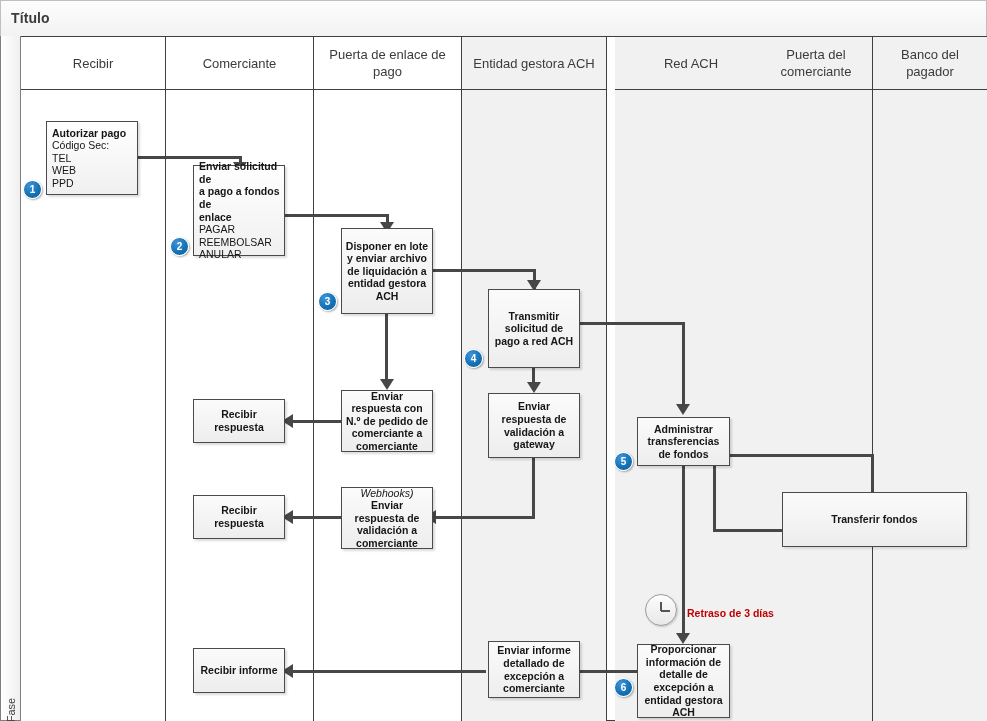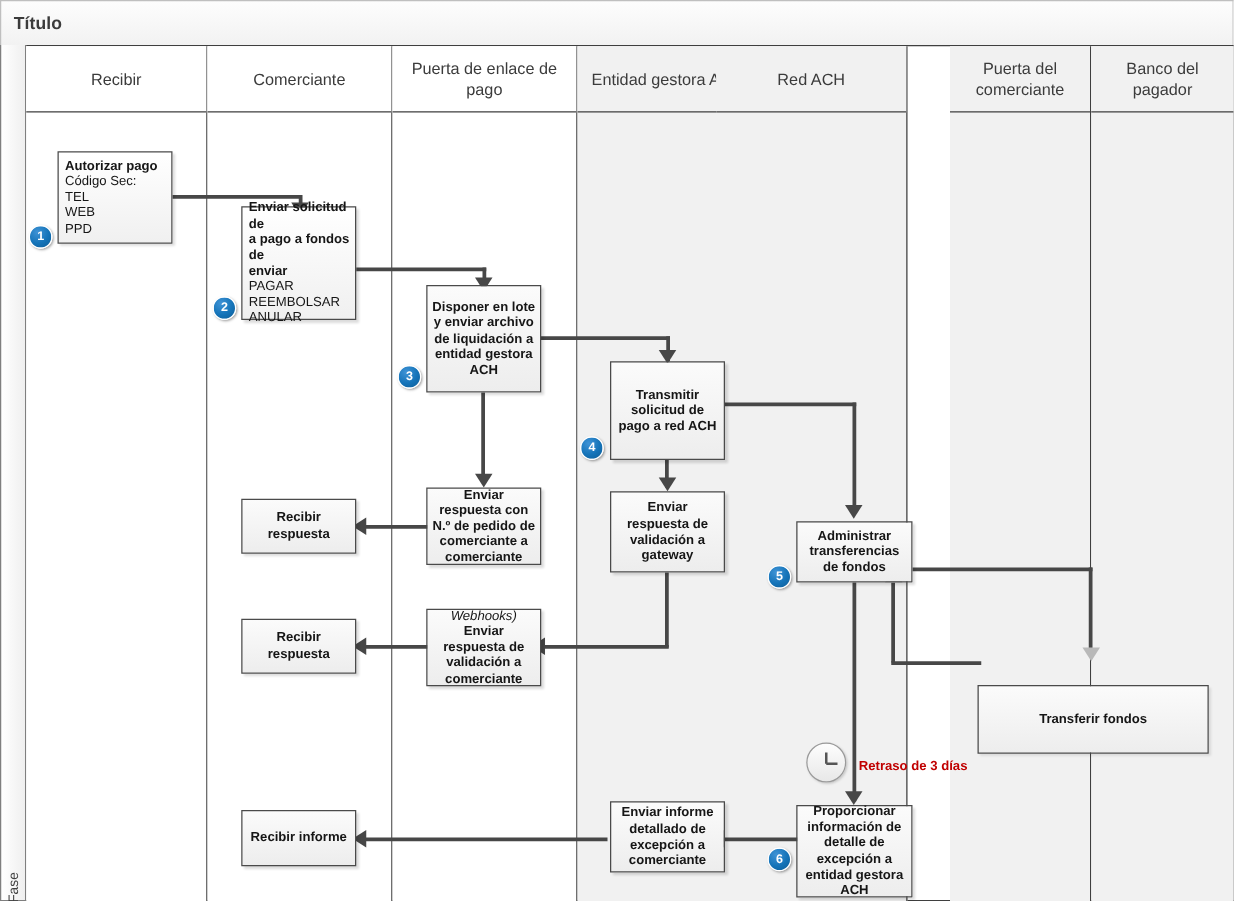--- a/index.html
+++ b/index.html
@@ -231,21 +231,21 @@
         <span class="lane-head-label">Puerta de enlace de pago</span>
       </div>
     </div>
 
     <div class="lane lane-body-gray" style="left:441px; width:145px;">
       <div class="lane-head">
         <span class="lane-head-label">Entidad gestora ACH</span>
       </div>
     </div>
 
-    <div class="lane lane-body-gray" style="left:552px; width:153px;">
+    <div class="lane lane-body-gray" style="left:594px; width:153px;">
       <div class="lane-head">
         <span class="lane-head-label">Red ACH</span>
       </div>
     </div>
 
     <div class="lane lane-body-gray" style="left:739px; width:113px;">
       <div class="lane-head">
         <span class="lane-head-label">Puerta del comerciante</span>
       </div>
     </div>
@@ -318,21 +318,21 @@
     <span class="ln reg">Código Sec:</span>
     <span class="ln reg">TEL</span>
     <span class="ln reg">WEB</span>
     <span class="ln reg">PPD</span>
   </div>
   <div class="badge" style="left:23px; top:180px;">1</div>
 
   <div class="node plain left" style="left:193px; top:165px; width:92px; height:91px; flex-direction:column; align-items:flex-start; justify-content:center;">
     <span class="ln">Enviar solicitud de</span>
     <span class="ln">a pago a fondos de</span>
-    <span class="ln">enviar</span>
+    <span class="ln">enlace</span>
     <span class="ln reg">PAGAR</span>
     <span class="ln reg">REEMBOLSAR</span>
     <span class="ln reg">ANULAR</span>
   </div>
   <div class="badge" style="left:170px; top:237px;">2</div>
 
   <div class="node" style="left:341px; top:228px; width:92px; height:86px;">
     <span>Disponer en lote y enviar archivo de liquidación a entidad gestora ACH</span>
   </div>
   <div class="badge" style="left:318px; top:292px;">3</div>
@@ -361,21 +361,21 @@
 
   <div class="node" style="left:193px; top:495px; width:92px; height:44px;">
     <span>Recibir respuesta</span>
   </div>
 
   <div class="node" style="left:637px; top:417px; width:93px; height:49px;">
     <span>Administrar transferencias de fondos</span>
   </div>
   <div class="badge" style="left:614px; top:452px;">5</div>
 
-  <div class="node" style="left:782px; top:548px; width:185px; height:55px; box-shadow:2px 2px 2px rgba(0,0,0,0.10);">
+  <div class="node" style="left:782px; top:492px; width:185px; height:55px; box-shadow:2px 2px 2px rgba(0,0,0,0.10);">
     <span>Transferir fondos</span>
   </div>
 
   <div class="node" style="left:637px; top:644px; width:93px; height:74px;">
     <span>Proporcionar información de detalle de excepción a entidad gestora ACH</span>
   </div>
   <div class="badge" style="left:614px; top:678px;">6</div>
 
   <div class="node" style="left:488px; top:641px; width:92px; height:57px;">
     <span>Enviar informe detallado de excepción a comerciante</span>

